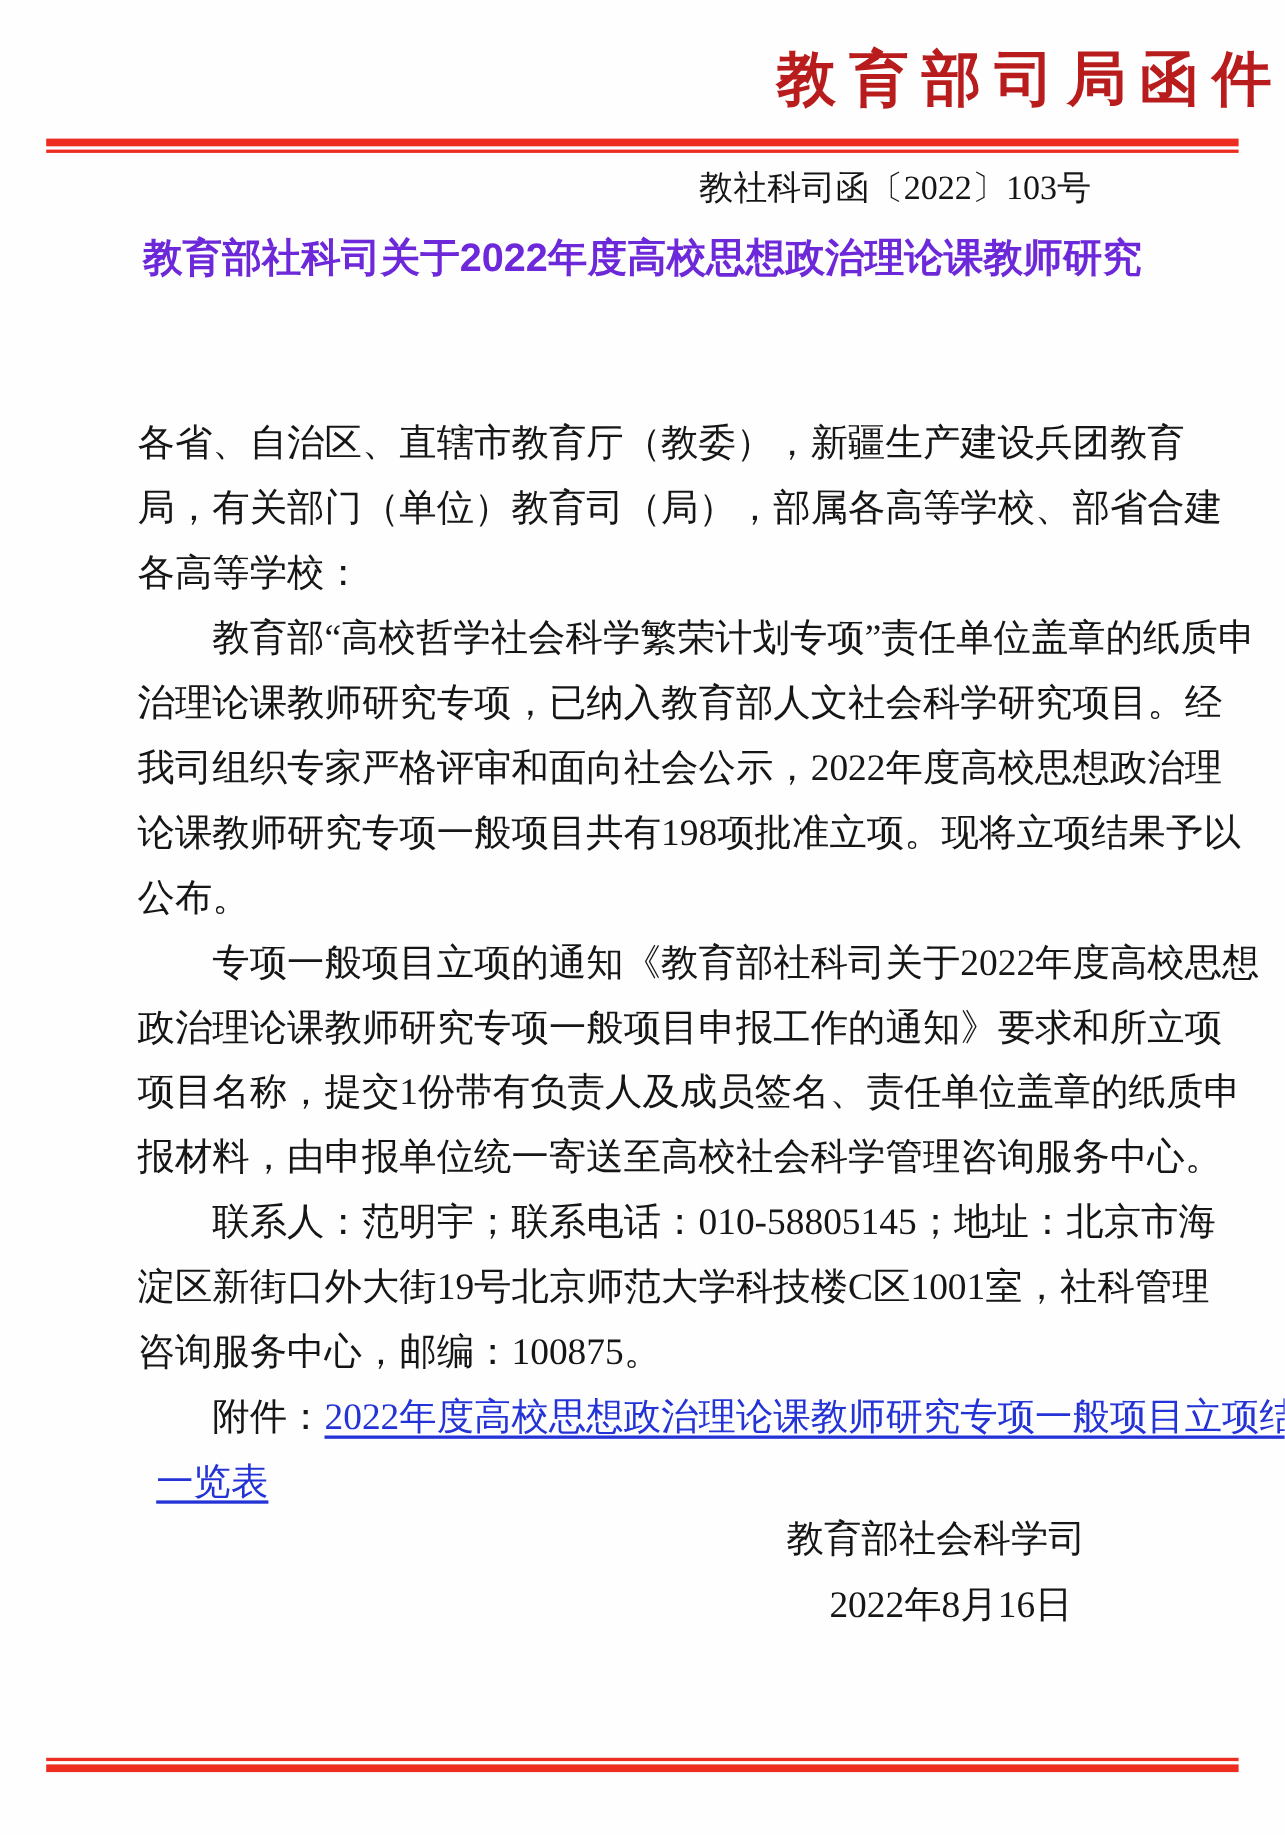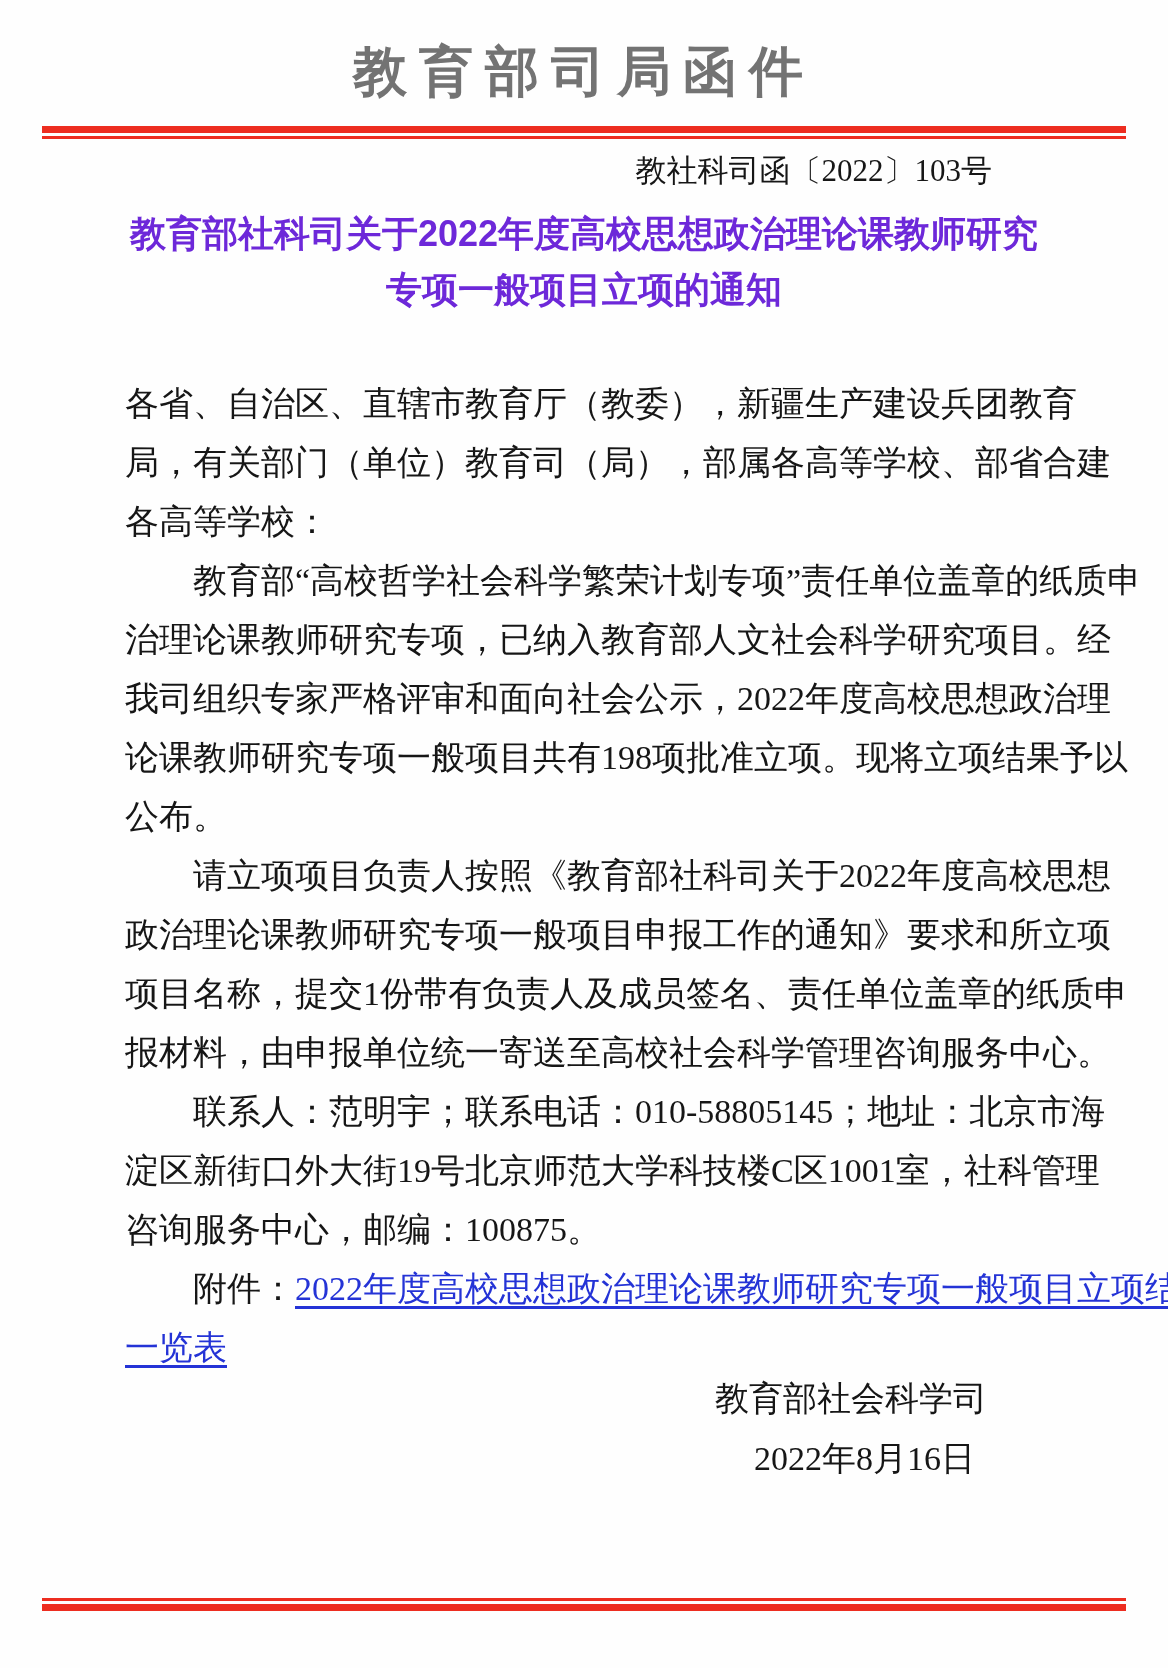--- a/index.html
+++ b/index.html
@@ -8,26 +8,26 @@
     width: 1168px;
     height: 1668px;
     background: #fefefe;
     overflow: hidden;
     font-family: "Liberation Serif", serif;
     color: #161616;
   }
   .banner {
     position: absolute;
     top: 36px; left: 0; width: 100%;
-    text-align: center;
+    text-align: right;
     font-family: "Liberation Sans", sans-serif;
     font-weight: bold;
     font-size: 54px;
     letter-spacing: 12px;
-    color: #737373;
+    color: #b91c1c;
   }
   .rule { position: absolute; left: 42px; width: 1084px; }
   .rule-top { top: 126px; }
   .rule-bottom { top: 1598px; }
   .rule .bar-thick { height: 7px; background: #ED2D20; }
   .rule .bar-gap { height: 3px; background: transparent; }
   .rule .bar-thin { height: 3px; background: #ED2D20; }
   .doc-number {
     position: absolute;
     top: 150px; right: 176px;
@@ -66,20 +66,21 @@
     color: #2433D6;
     text-decoration: underline;
     text-underline-offset: 6px;
     cursor: pointer;
   }
   .link-line2 {
     height: 59px;
     text-align: left;
     text-align-last: left;
     white-space: nowrap;
+    margin-left: 17px;
   }
   .signature {
     position: absolute;
     top: 1376px; right: 181px;
     font-size: 34px;
     white-space: nowrap;
     text-align: right;
   }
   .sign-date {
     position: absolute;
@@ -97,32 +98,31 @@
 
   <div class="rule rule-top">
     <div class="bar-thick"></div>
     <div class="bar-gap"></div>
     <div class="bar-thin"></div>
   </div>
 
   <div class="doc-number">教社科司函〔2022〕103号</div>
 
   <div class="title-line title-1">教育部社科司关于2022年度高校思想政治理论课教师研究</div>
-  <div class="title-line title-2">专项一般项目立项的通知</div>
 
   <div class="body-block">
     <div class="bline">各省、自治区、直辖市教育厅（教委），新疆生产建设兵团教育</div>
     <div class="bline">局，有关部门（单位）教育司（局），部属各高等学校、部省合建</div>
     <div class="bline end">各高等学校：</div>
     <div class="bline indent">教育部“高校哲学社会科学繁荣计划专项”责任单位盖章的纸质申</div>
     <div class="bline">治理论课教师研究专项，已纳入教育部人文社会科学研究项目。经</div>
     <div class="bline">我司组织专家严格评审和面向社会公示，2022年度高校思想政治理</div>
     <div class="bline">论课教师研究专项一般项目共有198项批准立项。现将立项结果予以</div>
     <div class="bline end">公布。</div>
-    <div class="bline indent">请立项项目负责人按照《教育部社科司关于2022年度高校思想</div>
+    <div class="bline indent">专项一般项目立项的通知《教育部社科司关于2022年度高校思想</div>
     <div class="bline">政治理论课教师研究专项一般项目申报工作的通知》要求和所立项</div>
     <div class="bline">项目名称，提交1份带有负责人及成员签名、责任单位盖章的纸质申</div>
     <div class="bline end">报材料，由申报单位统一寄送至高校社会科学管理咨询服务中心。</div>
     <div class="bline indent">联系人：范明宇；联系电话：010-58805145；地址：北京市海</div>
     <div class="bline">淀区新街口外大街19号北京师范大学科技楼C区1001室，社科管理</div>
     <div class="bline end">咨询服务中心，邮编：100875。</div>
 
     <div class="bline indent"><span>附件：</span><a class="doc-link">2022年度高校思想政治理论课教师研究专项一般项目立项结果</a></div>
     <div class="link-line2"><a class="doc-link">一览表</a></div>
   </div>

